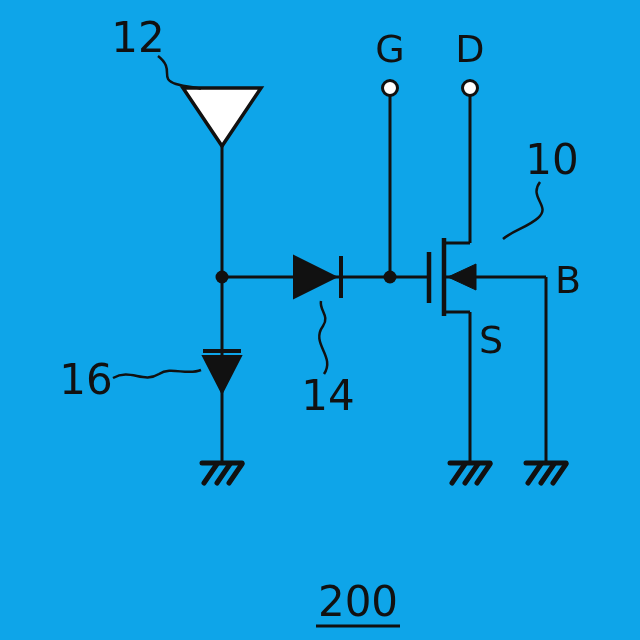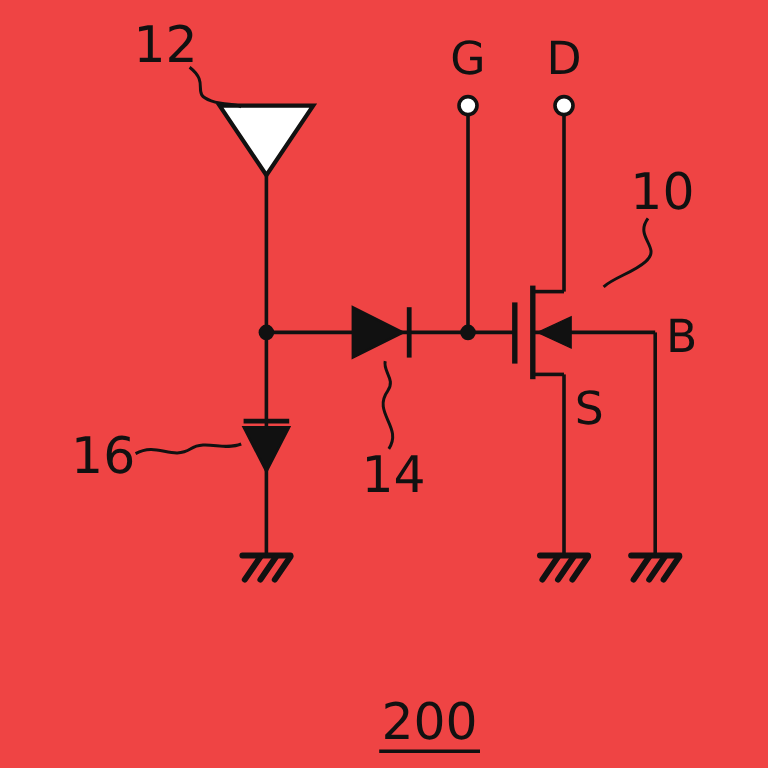--- a/index.html
+++ b/index.html
@@ -1,19 +1,19 @@
 <!DOCTYPE html>
 <html><head>
 <meta charset="utf-8">
 <style>
   html,body{margin:0;padding:0;background:#ffffff;}
   .canvas{
     position:relative;
     width:640px;height:640px;
-    background:#ef4444;
+    background:#0ea5e9;
     font-family:"DejaVu Sans", sans-serif;
     overflow:hidden;
   }
   svg{display:block;}
   text{
     font-family:"DejaVu Sans", sans-serif;
     fill:#111111;
   }
   .ref-num{font-size:42px;}
   .term-lbl{font-size:38px;}

